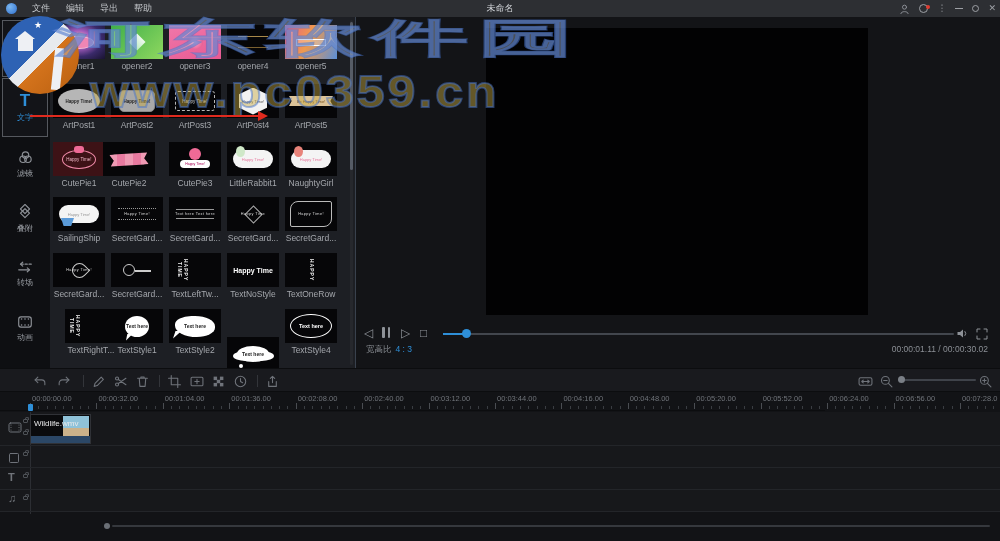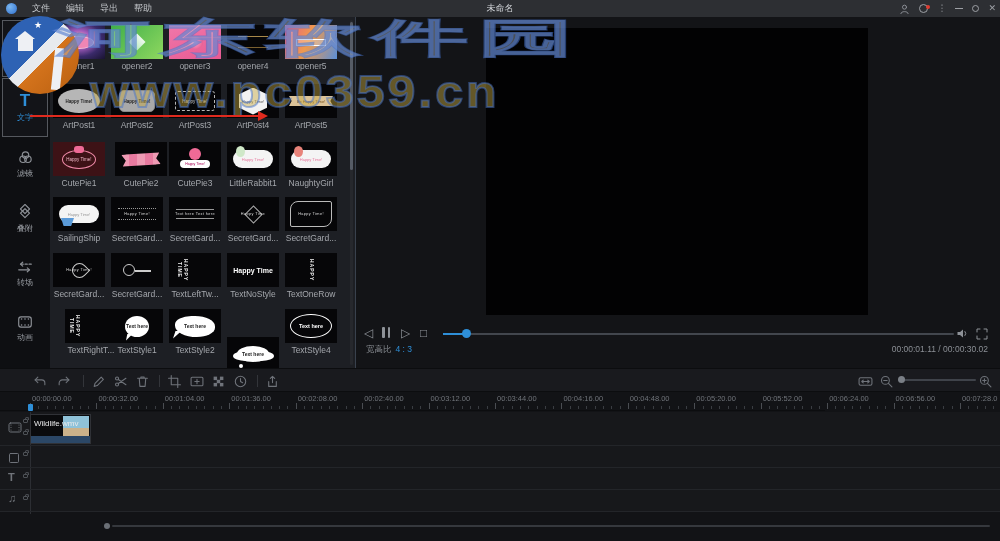--- a/index.html
+++ b/index.html
@@ -316,21 +316,21 @@
           </div>
           <div class="tlabel">ArtPost5</div>
         </div>
         <div class="card" style="left: 0px; top: 125px;">
           <div class="thumb s-cutepie1">
             <div class="shape"></div>
             <span class="ttext">Happy Time!</span>
           </div>
           <div class="tlabel">CutePie1</div>
         </div>
-        <div class="card" style="left: 62px; top: 125px;">
+        <div class="card" style="left: 50px; top: 125px;">
           <div class="thumb s-cutepie2">
             <div class="shape"></div>
           </div>
           <div class="tlabel">CutePie2</div>
         </div>
         <div class="card" style="left: 116px; top: 125px;">
           <div class="thumb s-cutepie3">
             <div class="shape"></div>
             <span class="ttext">Happy Time!</span>
           </div>

